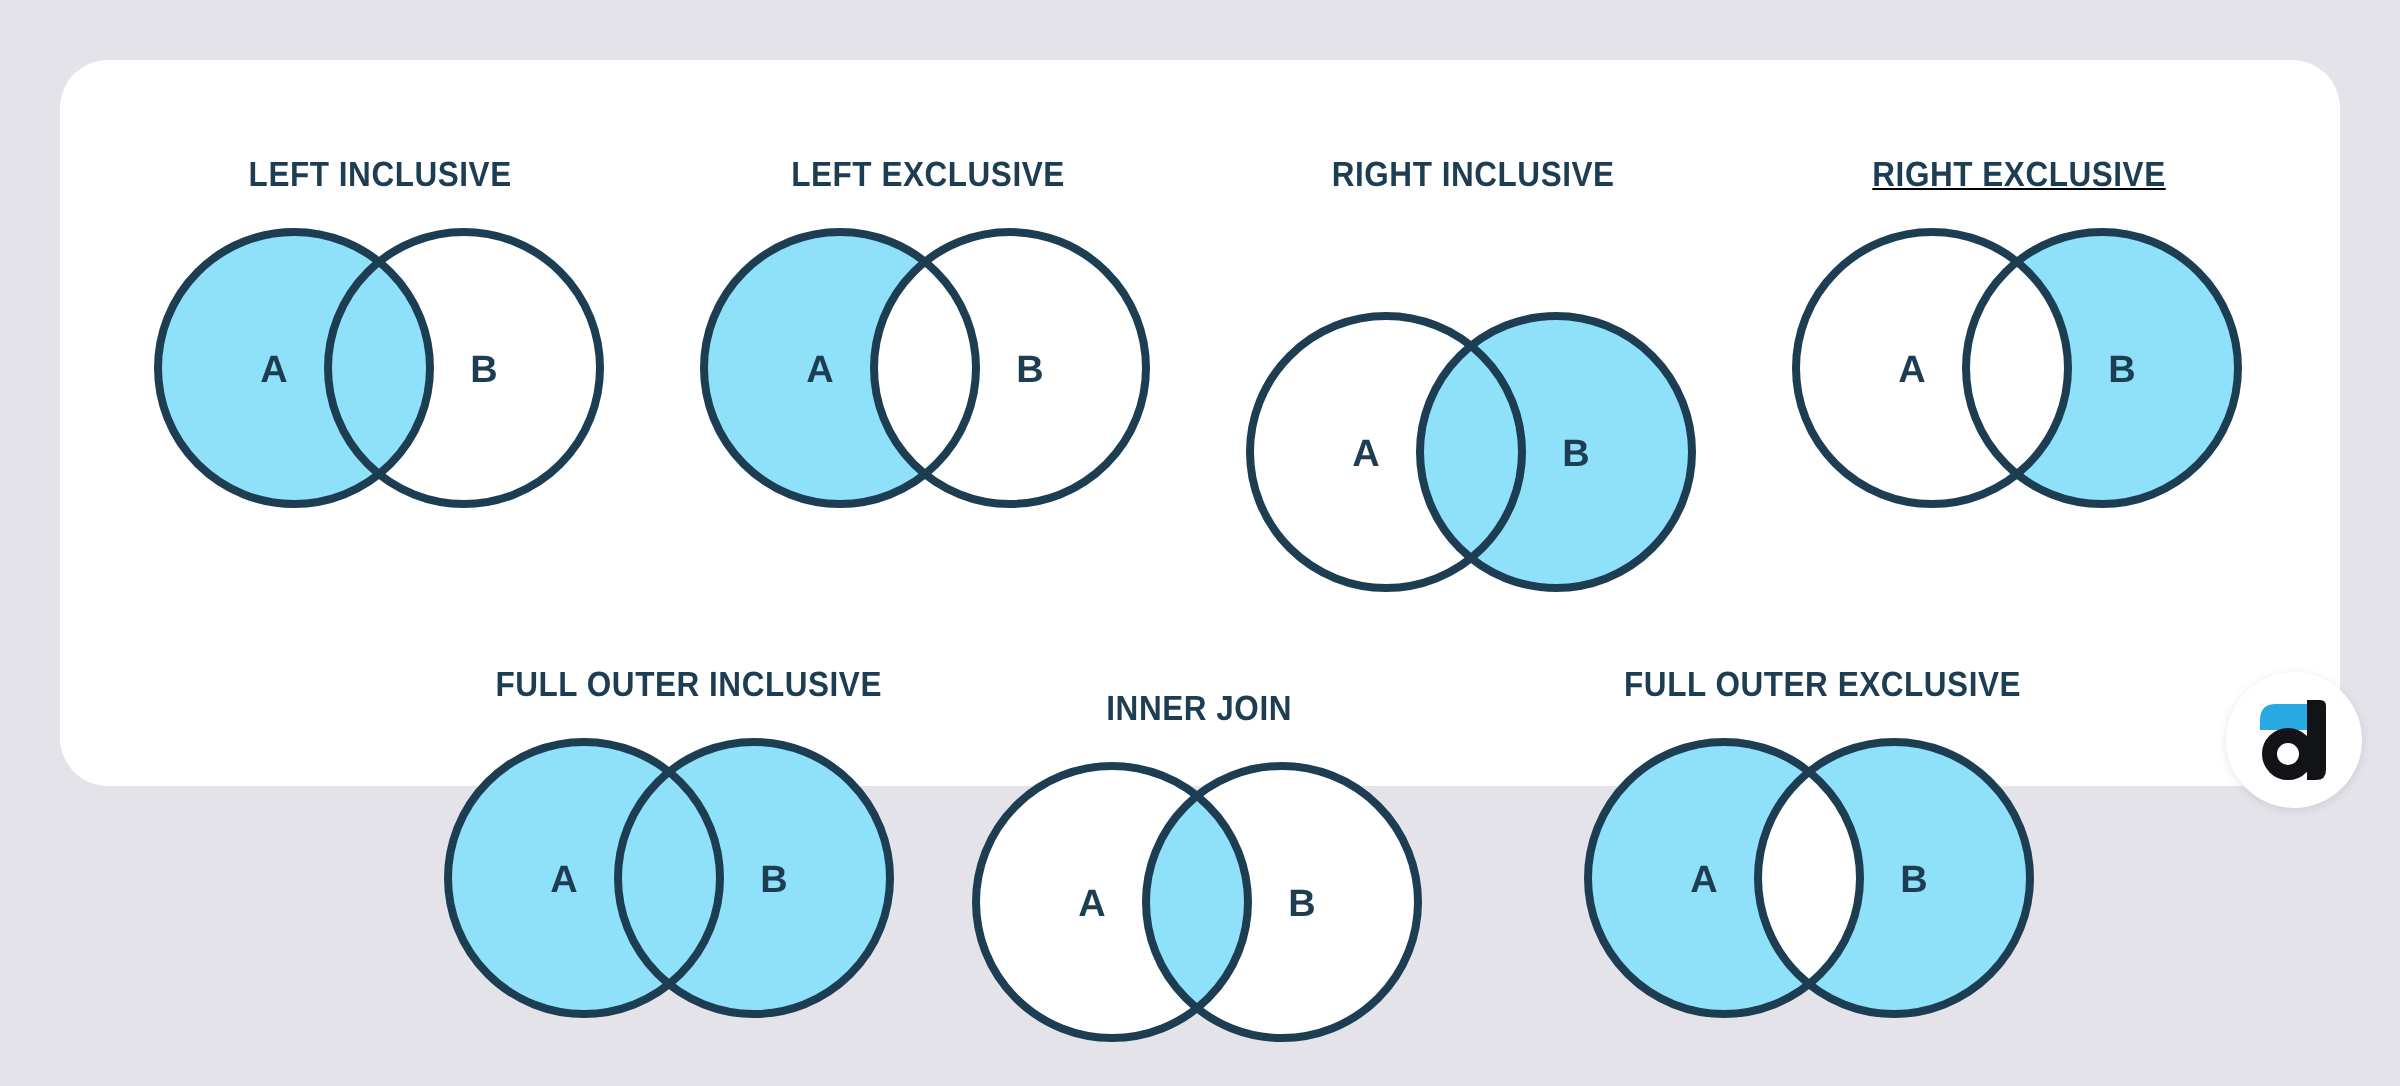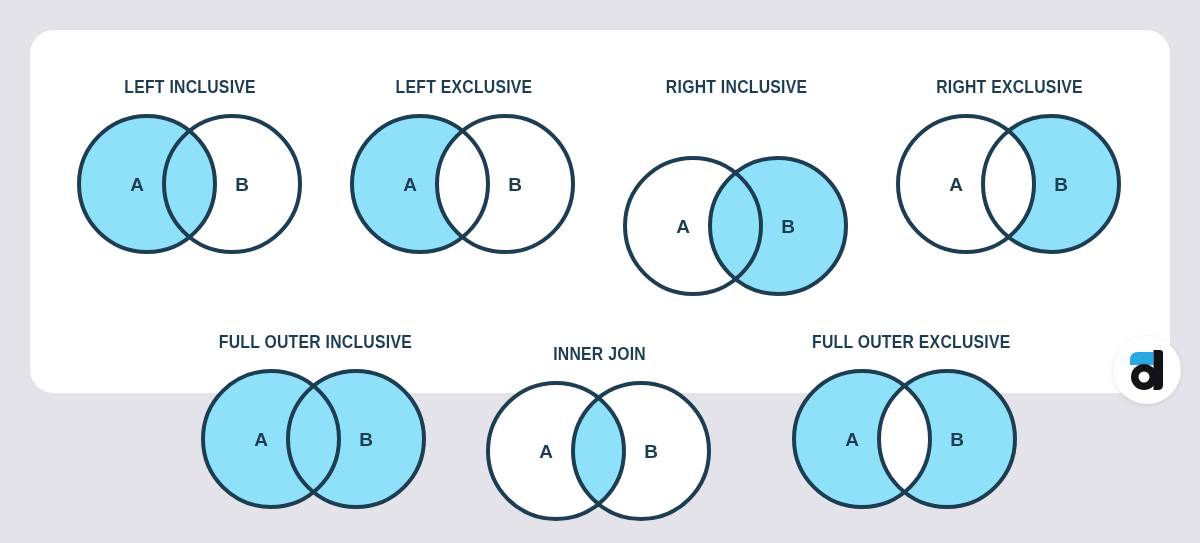--- a/index.html
+++ b/index.html
@@ -121,38 +121,38 @@
             <clipPath id="clip-right-inclusive">
               <circle cx="72" cy="76" r="68"></circle>
             </clipPath>
             <circle cx="157" cy="76" r="68" fill="#8FE1FA" clip-path="url(#clip-right-inclusive)"></circle>
             <circle cx="72" cy="76" r="68" fill="none" stroke="#1D3E52" stroke-width="4"></circle>
             <circle cx="157" cy="76" r="68" fill="none" stroke="#1D3E52" stroke-width="4"></circle>
             <text x="62" y="83" text-anchor="middle" class="venn-label" fill="#1D3E52">A</text>
             <text x="167" y="83" text-anchor="middle" class="venn-label" fill="#1D3E52">B</text>
           </svg>
         </figure>
-        <figure class="venn-cell" style="margin: 0px;">
+        <figure class="venn-cell" style="margin: 0px; text-decoration: underline;">
           <figcaption class="venn-title">RIGHT EXCLUSIVE</figcaption>
           <svg class="venn-svg" width="232" height="152" viewBox="0 0 232 152">
             <circle cx="72" cy="76" r="68" fill="#FFFFFF"></circle>
             <circle cx="157" cy="76" r="68" fill="#8FE1FA"></circle>
             <clipPath id="clip-right-exclusive">
               <circle cx="72" cy="76" r="68"></circle>
             </clipPath>
             <circle cx="157" cy="76" r="68" fill="#FFFFFF" clip-path="url(#clip-right-exclusive)"></circle>
             <circle cx="72" cy="76" r="68" fill="none" stroke="#1D3E52" stroke-width="4"></circle>
             <circle cx="157" cy="76" r="68" fill="none" stroke="#1D3E52" stroke-width="4"></circle>
             <text x="62" y="83" text-anchor="middle" class="venn-label" fill="#1D3E52">A</text>
             <text x="167" y="83" text-anchor="middle" class="venn-label" fill="#1D3E52">B</text>
           </svg>
         </figure>
       </div>
     <div class="row row-bottom" id="row-2">
-        <figure class="venn-cell" style="margin: 0px;">
+        <figure class="venn-cell" style="margin: 0px; align-items: flex-end;">
           <figcaption class="venn-title">FULL OUTER INCLUSIVE</figcaption>
           <svg class="venn-svg" width="232" height="152" viewBox="0 0 232 152">
             <circle cx="72" cy="76" r="68" fill="#8FE1FA"></circle>
             <circle cx="157" cy="76" r="68" fill="#8FE1FA"></circle>
             <clipPath id="clip-full-outer-inclusive">
               <circle cx="72" cy="76" r="68"></circle>
             </clipPath>
             <circle cx="157" cy="76" r="68" fill="#8FE1FA" clip-path="url(#clip-full-outer-inclusive)"></circle>
             <circle cx="72" cy="76" r="68" fill="none" stroke="#1D3E52" stroke-width="4"></circle>
             <circle cx="157" cy="76" r="68" fill="none" stroke="#1D3E52" stroke-width="4"></circle>

